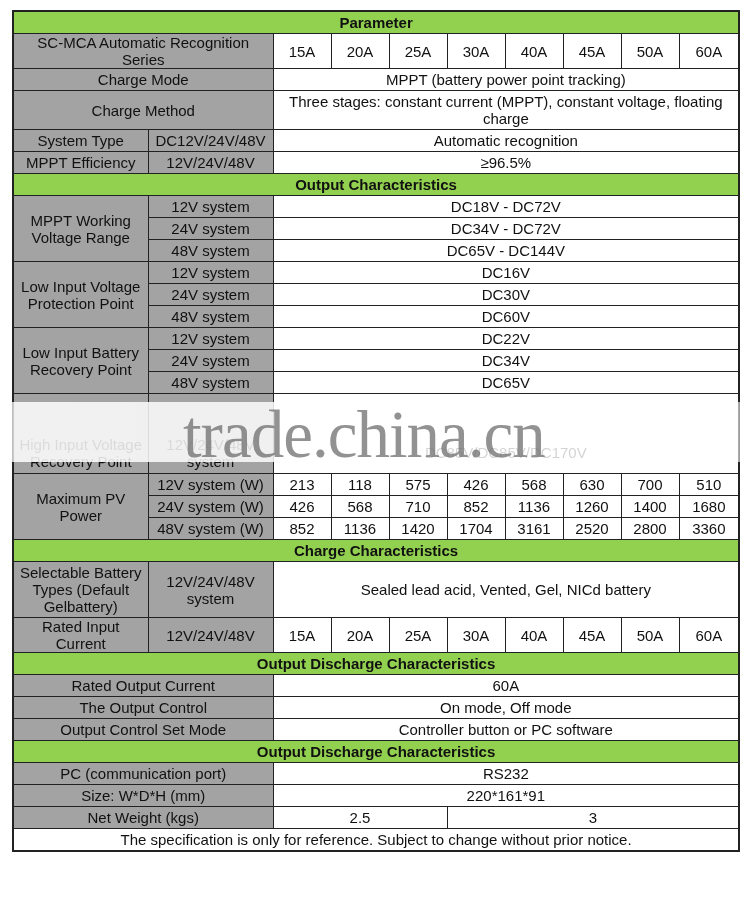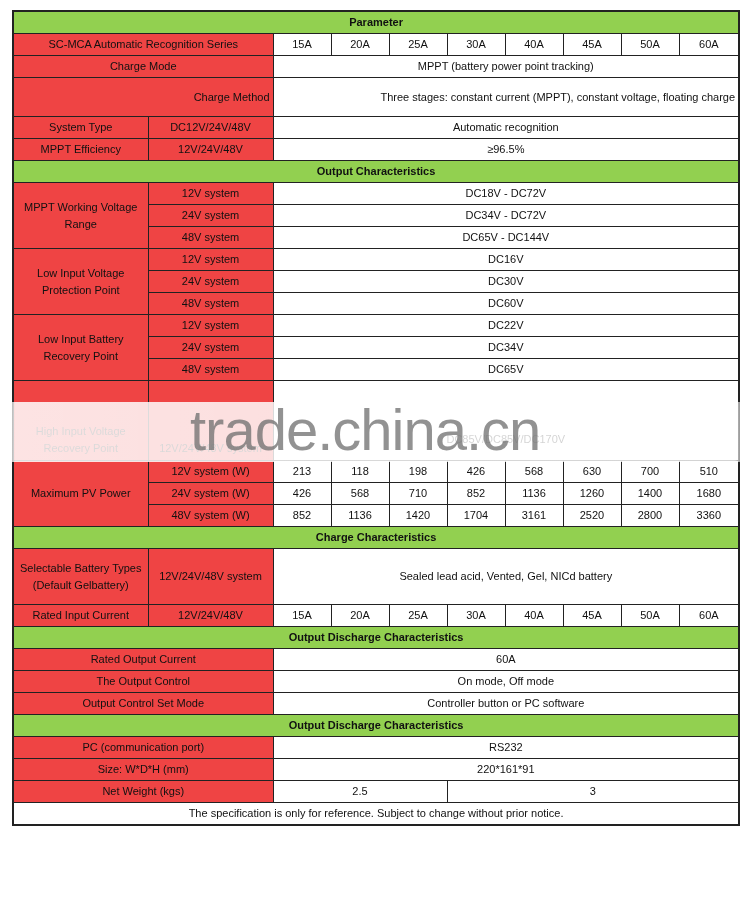--- a/index.html
+++ b/index.html
@@ -1,38 +1,38 @@
 <!DOCTYPE html>
 <html><head>
 <meta charset="utf-8">
 <style>
   html, body { margin: 0; padding: 0; background: #ffffff; }
   body { width: 750px; height: 905px; position: relative; overflow: hidden; font-family: "Liberation Sans", sans-serif; color: #111; }
   table.spec {
     position: absolute; left: 12px; top: 10px;
     width: 726px; border-collapse: collapse; table-layout: fixed;
-    font-size: 11px; border: 2px solid #222;
+    font-size: 15px; border: 2px solid #222;
   }
   table.spec td { border: 1.5px solid #222; text-align: center; vertical-align: middle; padding: 0 3px; line-height: 17px; }
   td.sec { background: #92d050; font-weight: bold; height: 21px; }
-  td.lab { background: #ef4444; }
+  td.lab { background: #a3a3a3; }
   td.val { background: #ffffff; }
   tr.r24 td { height: 21px; }
-  tr.r40 td { height: 38px; text-align: right; }
+  tr.r40 td { height: 38px; }
   .watermark {
     position: absolute; left: 0; top: 402px; width: 750px; height: 60px;
     pointer-events: none;
   }
   .wm-blur {
     position: absolute; left: 0; top: 0; width: 750px; height: 60px;
     background: linear-gradient(90deg, rgba(255,255,255,0.0) 0%, rgba(255,255,255,0.85) 2%, rgba(255,255,255,0.8) 98%, rgba(255,255,255,0) 100%);
   }
   .wm-text {
-    position: absolute; left: 190px; top: -6px; font-size: 58px; color: rgba(110,110,110,0.75);
-    font-family: Liberation Sans, sans-serif; letter-spacing: -1px;
+    position: absolute; left: 183px; top: -6px; font-size: 67px; color: rgba(110,110,110,0.75);
+    font-family: Liberation Serif, serif; letter-spacing: -1px;
   }
 </style>
 </head>
 <body>
 
 <table class="spec">
   <colgroup>
     <col style="width:135px">
       <col style="width:125px">
     <col style="width:58px">
@@ -134,21 +134,21 @@
     <td class="lab" style="vertical-align:bottom;padding-bottom:3px">High Input Voltage Recovery Point</td>
     <td class="lab" style="vertical-align:bottom;padding-bottom:3px">12V/24V/48V system</td>
     <td class="val" colspan="8" style="vertical-align:bottom;padding-bottom:12px">DC85V/DC85V/DC170V</td>
   </tr>
 
   <tr class="r24">
     <td class="lab" rowspan="3">Maximum PV Power</td>
     <td class="lab">12V system (W)</td>
     <td class="val">213</td>
     <td class="val">118</td>
-    <td class="val">198</td>
+    <td class="val">575</td>
     <td class="val">426</td>
     <td class="val">568</td>
     <td class="val">630</td>
     <td class="val">700</td>
     <td class="val">510</td>
   </tr>
   <tr class="r24">
     <td class="lab">24V system (W)</td>
     <td class="val">426</td>
     <td class="val">568</td>

